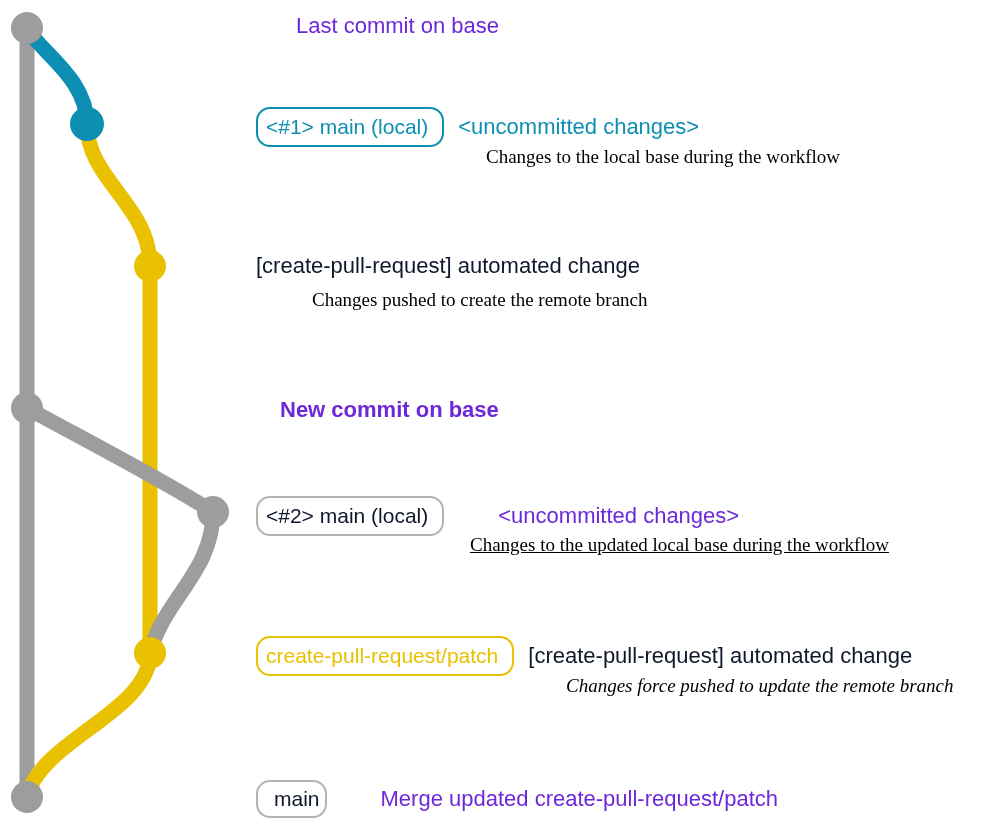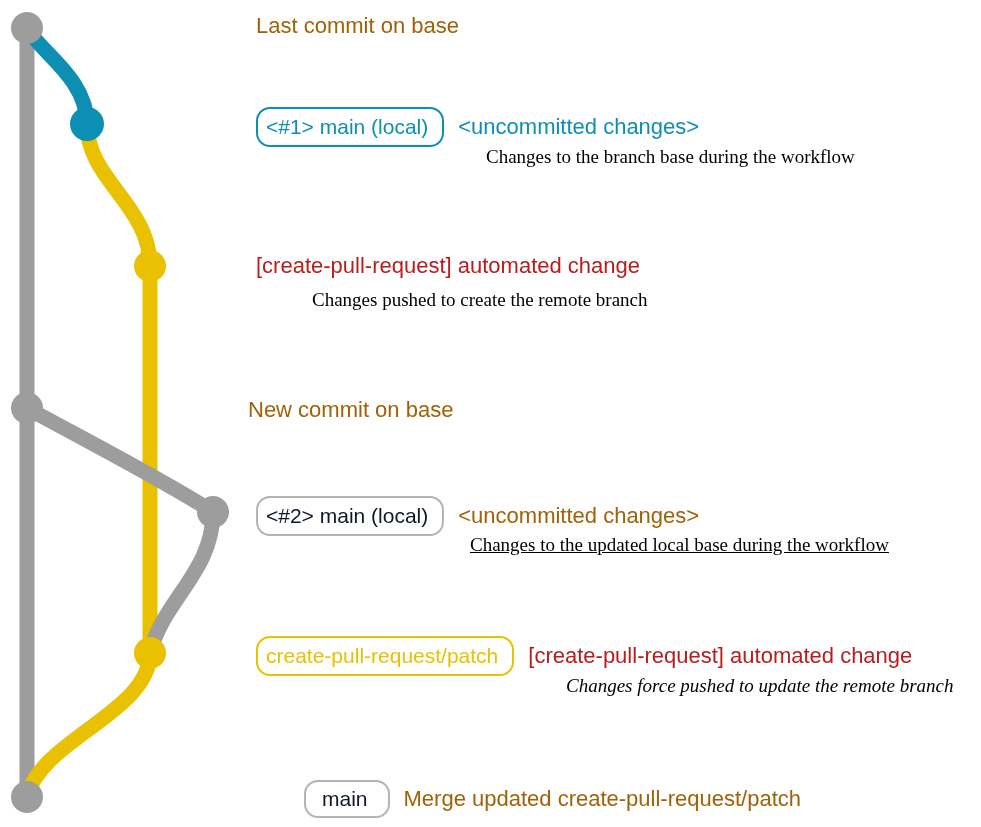--- a/index.html
+++ b/index.html
@@ -27,23 +27,23 @@
     position: absolute;
     display: flex;
     align-items: center;
   }
   .commit-title {
     font-family: "Liberation Sans", sans-serif;
     font-size: 22px;
     line-height: 26px;
     white-space: nowrap;
   }
-  .commit-title.gray   { color: #a16207; }
+  .commit-title.gray   { color: #6d28d9; margin-left: 40px; }
   .commit-title.blue   { color: #0d8fb4; }
-  .commit-title.yellow { color: #b91c1c; }
+  .commit-title.yellow { color: #0f172a; }
   .commit-desc {
     position: absolute;
     font-family: "Liberation Serif", serif;
     font-size: 19px;
     line-height: 22px;
     color: #000000;
     white-space: nowrap;
   }
   .ref-badge {
     display: inline-block;
@@ -62,22 +62,21 @@
     border-color: #b4b4b4;
     color: #0f172a;
     border-radius: 14px;
   }
   .ref-badge.yellow {
     border-color: #eac100;
     color: #eac100;
   }
   .ref-badge.small {
     font-size: 21px;
-    padding: 6px 20px 7px 16px;
-    margin-left: 48px;
+    padding: 6px 5px 7px 16px;
   }
   .gap { display: inline-block; width: 14px; }
 </style>
 </head>
 <body>
 
 <svg id="graph-svg" viewBox="0 0 981 827" xmlns="http://www.w3.org/2000/svg">
   <g fill="none" stroke-linecap="round" stroke-width="15">
 
     <path stroke="#9d9d9d" d="M 27 28 L 27 408"></path>
@@ -110,28 +109,28 @@
 
 <div class="row" style="left:256px; top:13px;">
   <span class="commit-title gray">Last commit on base</span>
 </div>
 
 <div class="row" style="left:256px; top:107px;">
   <span class="ref-badge">&lt;#1&gt; main (local)</span>
   <span class="gap"></span>
   <span class="commit-title blue">&lt;uncommitted changes&gt;</span>
 </div>
-<div class="commit-desc" style="left:486px; top:146px;">Changes to the branch base during the workflow</div>
+<div class="commit-desc" style="left:486px; top:146px;">Changes to the local base during the workflow</div>
 
 <div class="row" style="left:256px; top:253px;">
   <span class="commit-title yellow">[create-pull-request] automated change</span>
 </div>
 <div class="commit-desc" style="left:269px; top:289px;margin-left:43px;">Changes pushed to create the remote branch</div>
 
-<div class="row" style="left:248px; top:397px;">
+<div class="row" style="left:240px; top:397px;font-weight:bold;">
   <span class="commit-title gray">New commit on base</span>
 </div>
 
 <div class="row" style="left:256px; top:496px;">
   <span class="ref-badge gray">&lt;#2&gt; main (local)</span>
   <span class="gap"></span>
   <span class="commit-title gray">&lt;uncommitted changes&gt;</span>
 </div>
 <div class="commit-desc" style="left:470px; top:534px;text-decoration:underline;">Changes to the updated local base during the workflow</div>
 

